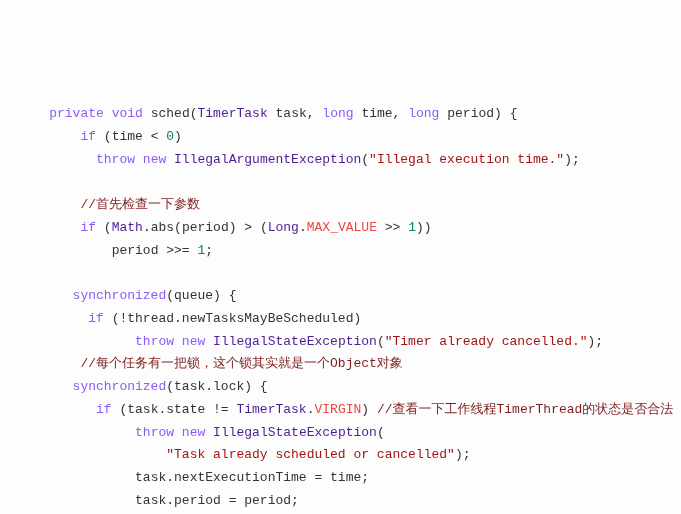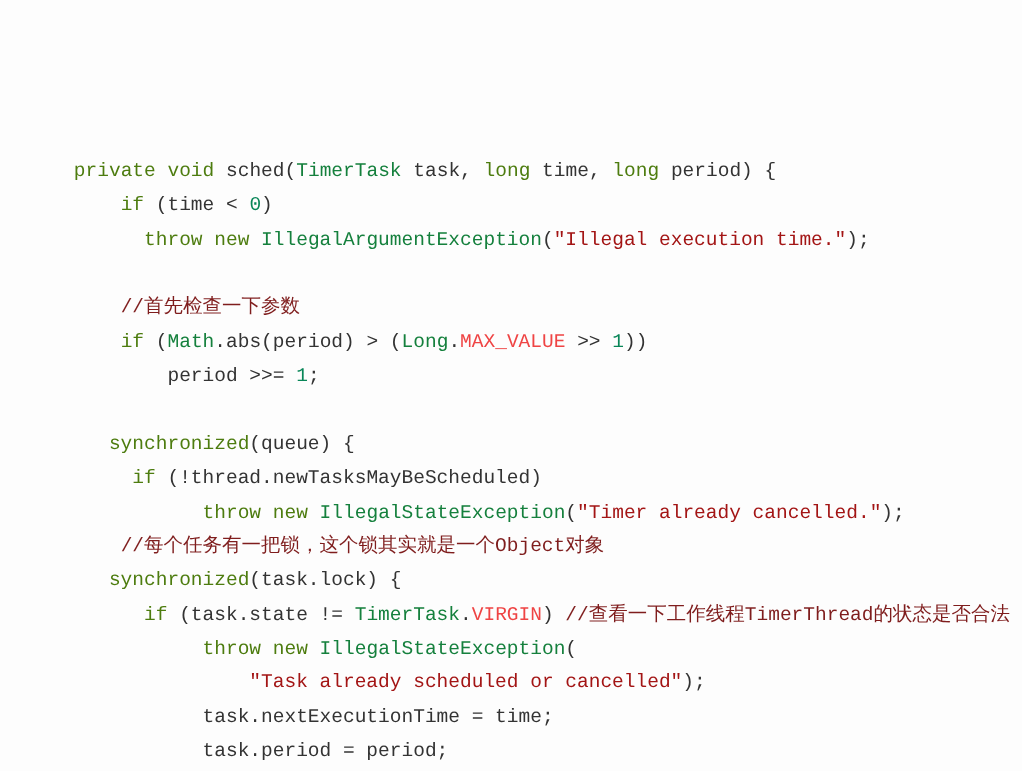--- a/index.html
+++ b/index.html
@@ -9,22 +9,22 @@
     }
     body {
       font-family: Consolas, Monaco, 'Courier New', monospace;
       font-size: 13px;
       line-height: 1.75;
       background: #fdfdfd;
       color: #333;
       padding: 12px 18px;
       white-space: pre;
     }
-    .kw { color: #4d7c0f; }
-    .type { color: #15803d; }
+    .kw { color: #8b5cf6; }
+    .type { color: #4c1d95; }
     .str { color: #a31515; }
     .num { color: #098658; }
     .cm { color: #7f1d1d; }
     .const { color: #ef4444; }
     .code-line {
       display: block;
     }
   </style>
 </head>
 <body>

